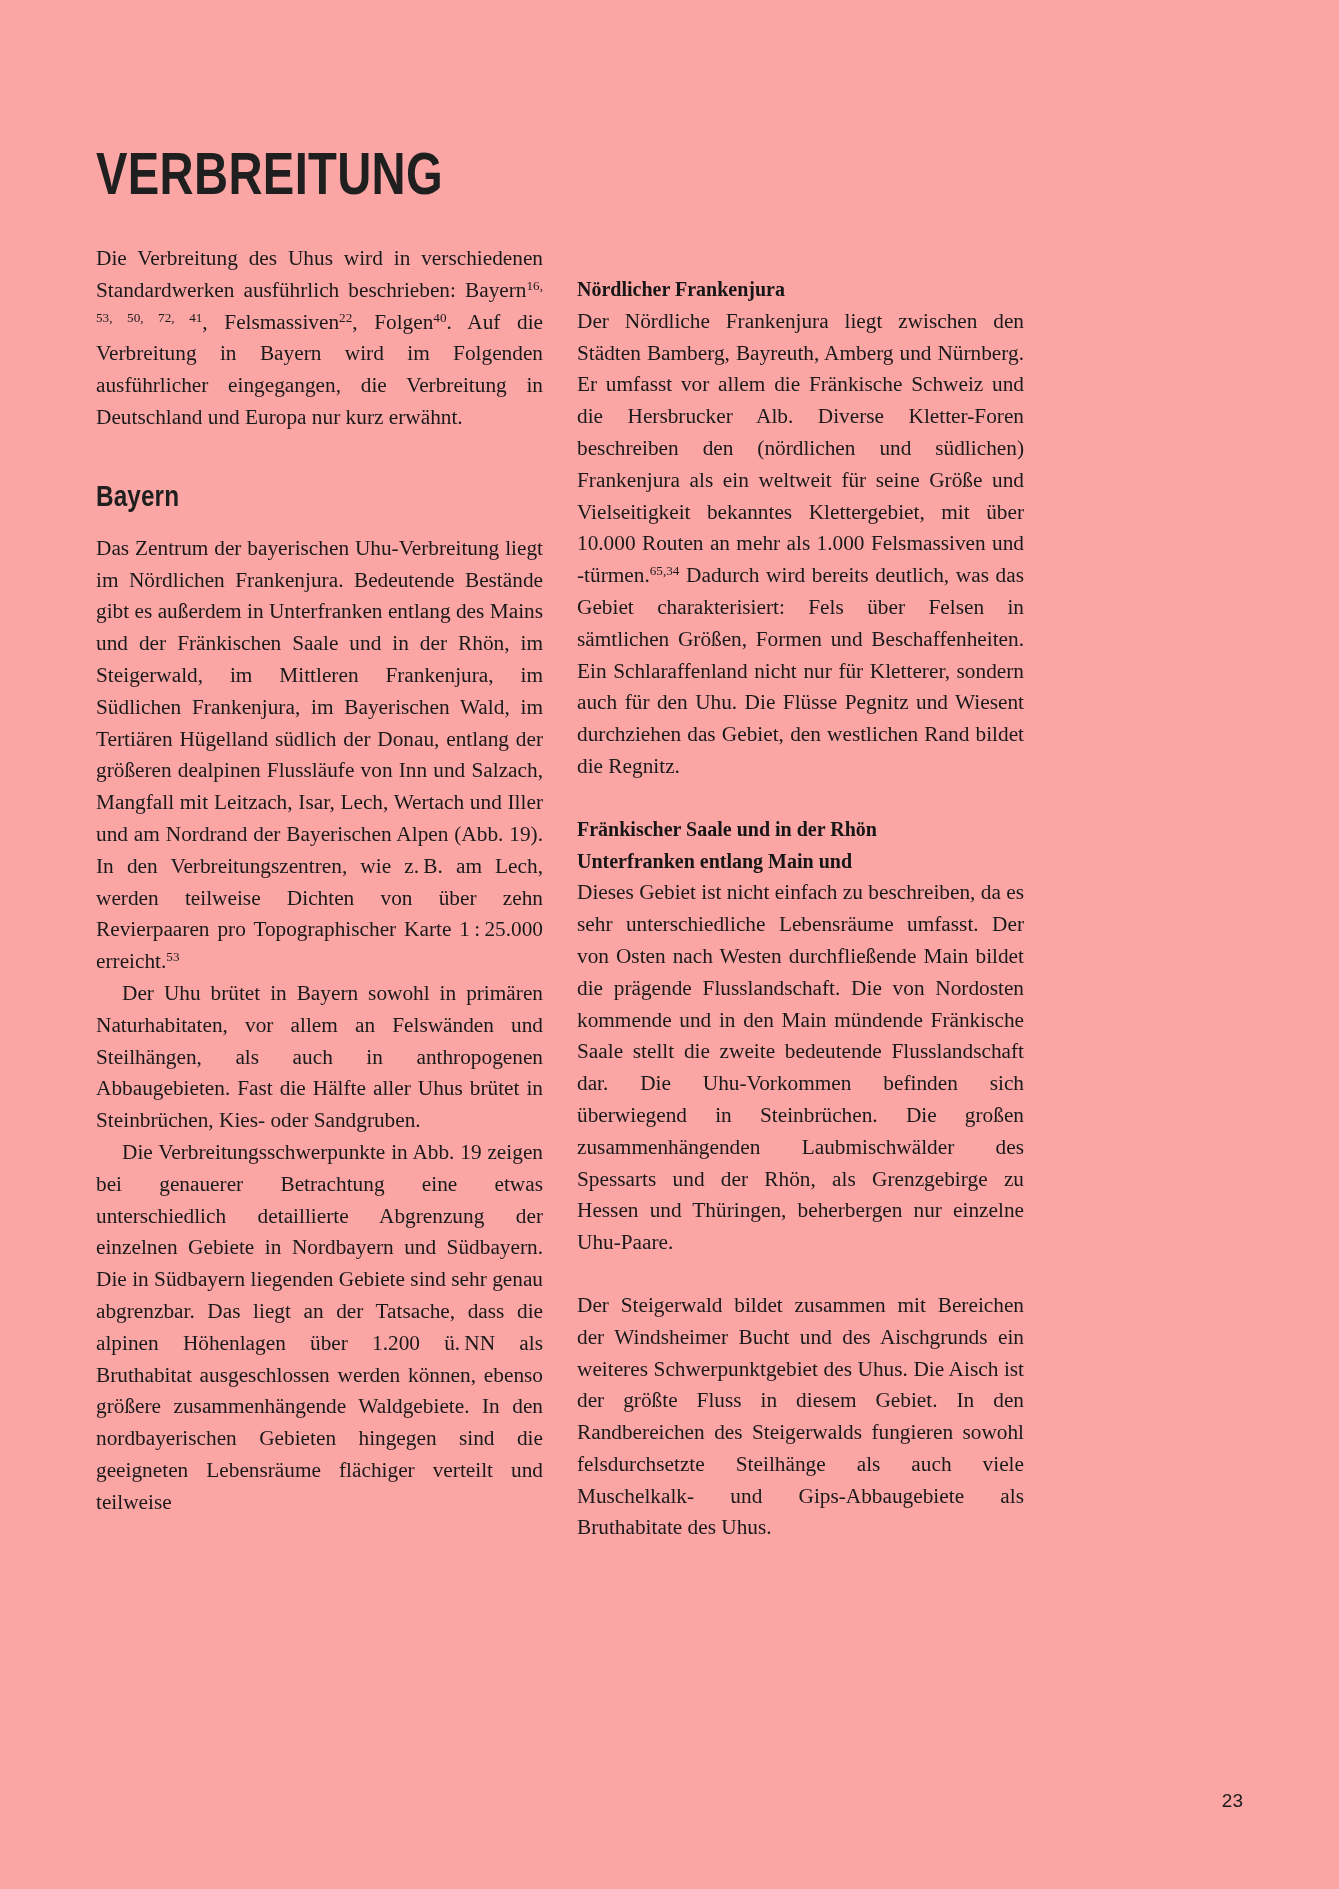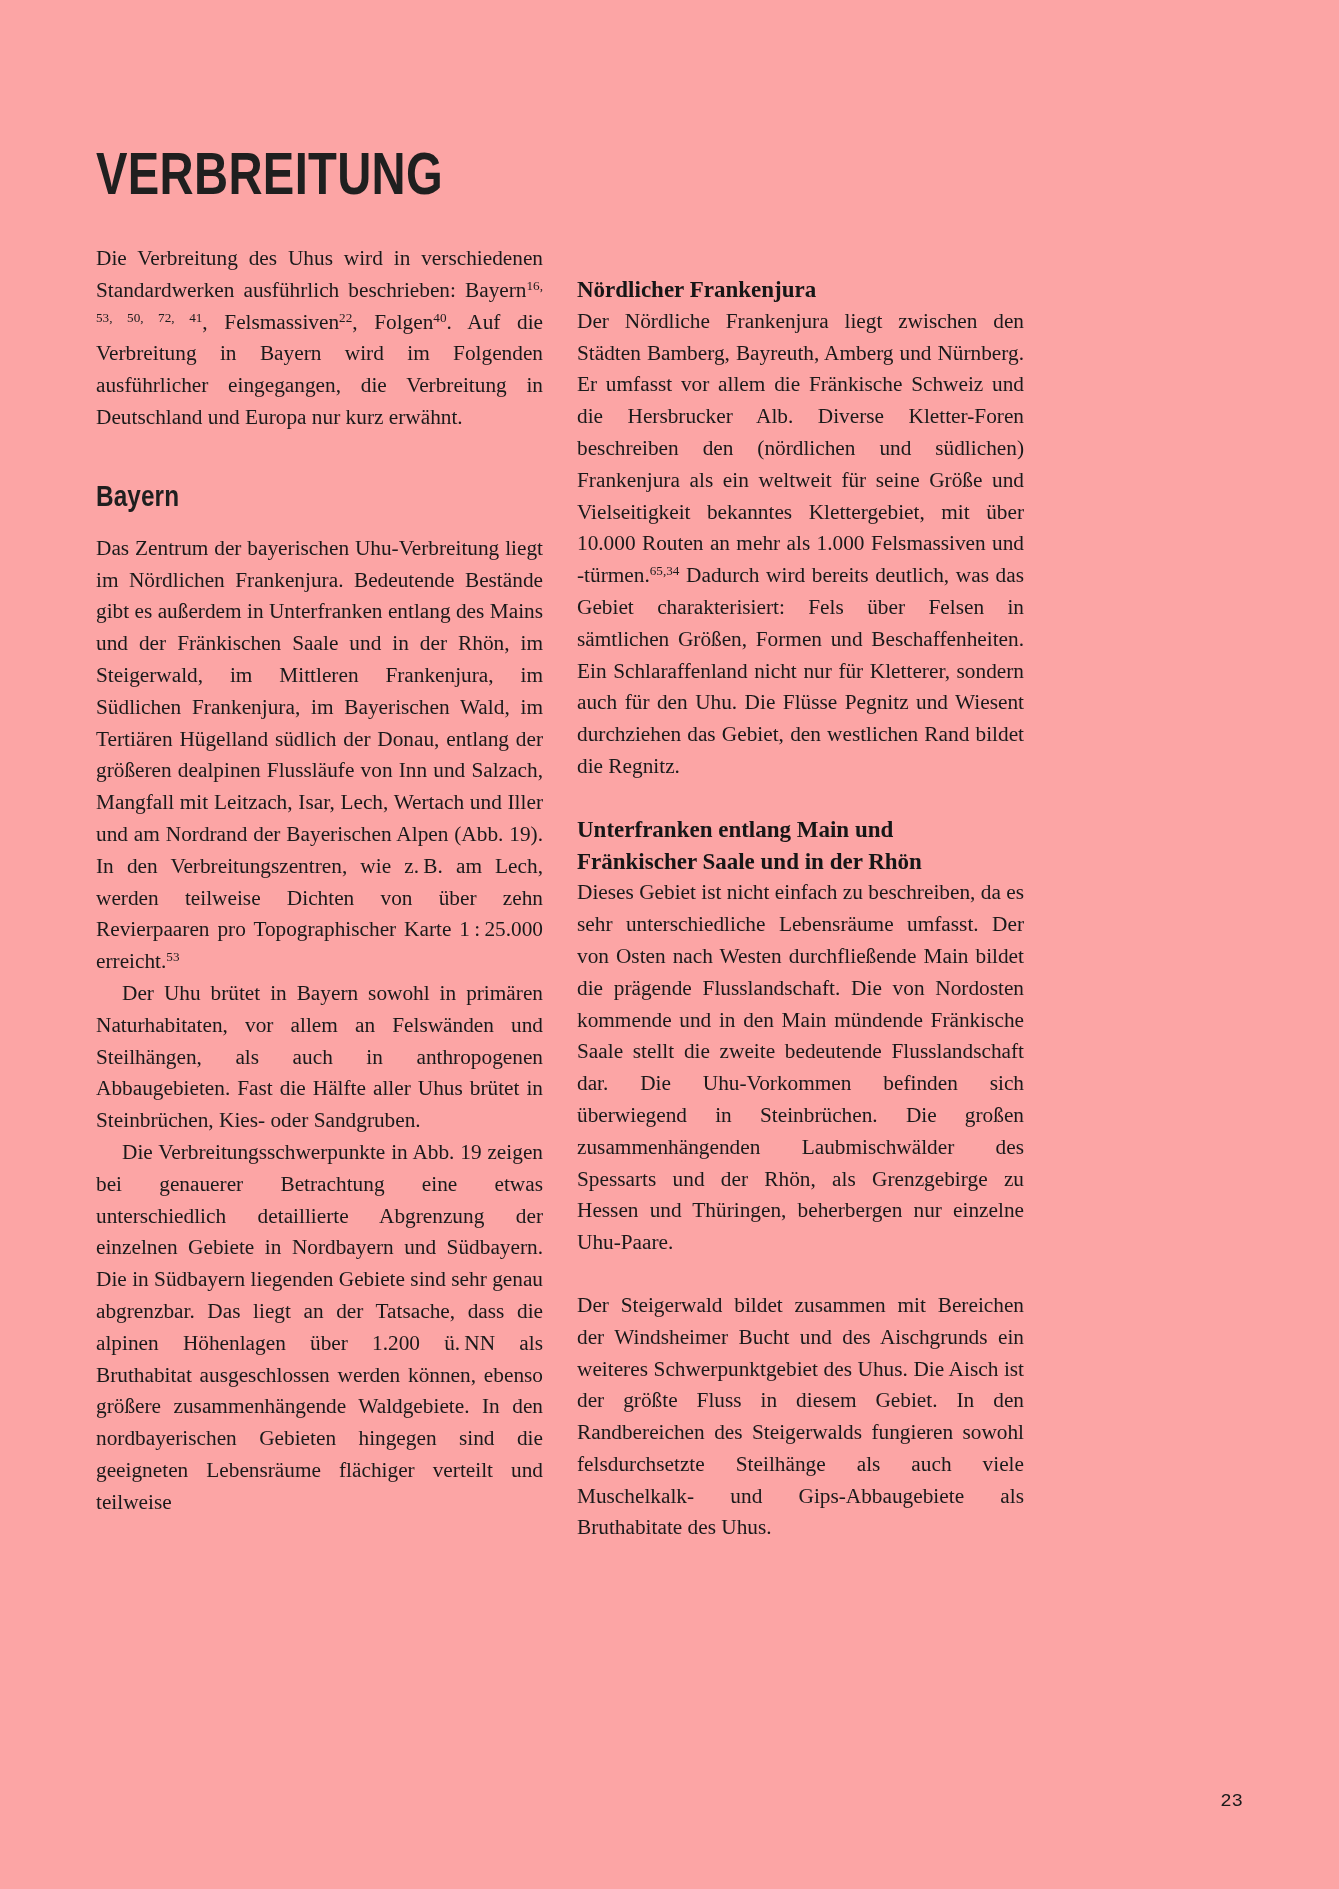--- a/index.html
+++ b/index.html
@@ -89,35 +89,35 @@
     color: #1f1f1f;
     transform: scaleX(0.84);
     transform-origin: left center;
     white-space: nowrap;
   }
 
   h3.sub-head {
     margin: 0;
     font-family: "Liberation Serif", "DejaVu Serif", serif;
     font-weight: 700;
-    font-size: 23px;
+    font-size: 20px;
     line-height: 31.8px;
     color: #161616;
   }
 
   .sp-before-h2 { height: 45px; }
   .sp-after-h2  { height: 20px; }
   .sp-before-h3 { height: 31px; }
 
   
   .folio {
     position: absolute;
     right: 96px;
     top: 1790px;
-    font-family: Liberation Mono, monospace;
+    font-family: Liberation Sans, sans-serif;
     font-size: 19px;
     color: #1a1a1a;
     text-align: right;
   }
 </style>
 </head>
 <body>
 
 <div class="page">
 
@@ -143,22 +143,22 @@
 
     <div class="col col-right">
 
 
       <div class="sp-before-h3"></div>
       <h3 class="sub-head">Nördlicher Frankenjura</h3>
 
       <p class="body"><span>Der Nördliche Frankenjura liegt zwischen den Städten Bamberg, Bayreuth, Amberg und Nürn­berg. Er umfasst vor allem die Fränkische Schweiz und die Hersbrucker Alb. Diverse Klet­ter-Foren beschreiben den (nördlichen und süd­lichen) Frankenjura als ein weltweit für seine Größe und Vielseitigkeit bekanntes Kletterge­biet, mit über 10.000 Routen an mehr als 1.000 Felsmassiven und -türmen.</span><sup>65,34</sup><span> Dadurch wird be­reits deutlich, was das Gebiet charakterisiert: Fels über Felsen in sämtlichen Größen, Formen und Beschaffenheiten. Ein Schlaraffenland nicht nur für Kletterer, sondern auch für den Uhu. Die Flüsse Pegnitz und Wiesent durchziehen das Ge­biet, den westlichen Rand bildet die Regnitz.</span></p>
 
       <div class="sp-before-h3"></div>
+      <h3 class="sub-head">Fränkischer Saale und in der Rhön</h3>
       <h3 class="sub-head">Unterfranken entlang Main und</h3>
-      <h3 class="sub-head">Fränkischer Saale und in der Rhön</h3>
 
       <p class="body">Dieses Gebiet ist nicht einfach zu beschreiben, da es sehr unterschiedliche Lebensräume um­fasst. Der von Osten nach Westen durchflie­ßende Main bildet die prägende Flussland­schaft. Die von Nordosten kommende und in den Main mündende Fränkische Saale stellt die zweite bedeutende Flusslandschaft dar. Die Uhu-Vorkommen befinden sich überwiegend in Steinbrüchen. Die großen zusammenhängen­den Laubmischwälder des Spessarts und der Rhön, als Grenzgebirge zu Hessen und Thürin­gen, beherbergen nur einzelne Uhu-Paare.</p>
 
       <div class="sp-before-h3"></div>
 
       <p class="body">Der Steigerwald bildet zusammen mit Berei­chen der Windsheimer Bucht und des Aisch­grunds ein weiteres Schwerpunktgebiet des Uhus. Die Aisch ist der größte Fluss in diesem Gebiet. In den Randbereichen des Steigerwalds fungieren sowohl felsdurchsetzte Steilhänge als auch viele Muschelkalk- und Gips-Abbau­gebiete als Bruthabitate des Uhus.</p>
 
     </div>
 
   </div>

